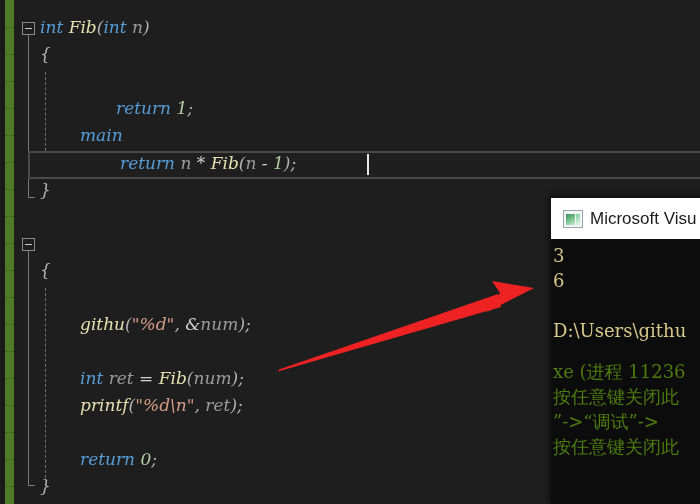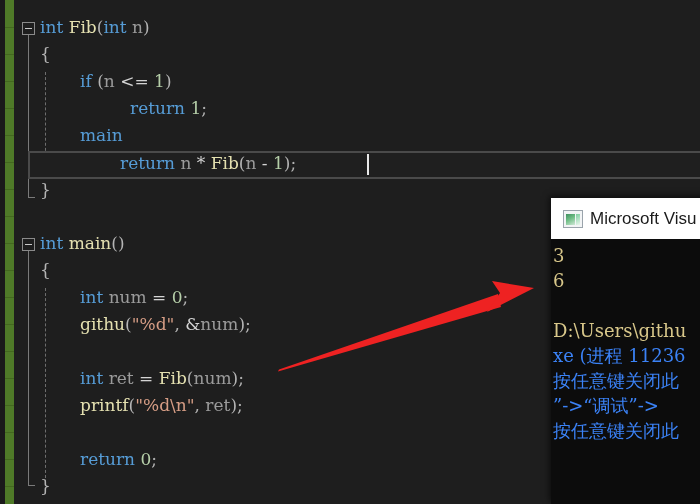--- a/index.html
+++ b/index.html
@@ -93,20 +93,21 @@
     font-size: 17px;
     line-height: 27px;
     white-space: pre;
   }
   .line {
     position: absolute;
     left: 40px;
     height: 27px;
     line-height: 27px;
     white-space: pre;
+    font-style: italic;
   }
 
   
   .kw    { color: #569cd6; }
   .fn    { color: #e4e0b0; }
   .plain { color: #d4d4d4; }
   .ident { color: #9b9b9b; }
   .punc  { color: #b4b4b4; }
   .num   { color: #b5cea8; }
   .str   { color: #d69d85; }
@@ -187,21 +188,22 @@
   .con-line {
     position: absolute;
     left: 2px;
     color: #d8c78a;
     font-family: "DejaVu Serif", serif;
     font-size: 18px;
     line-height: 25px;
     white-space: pre;
   }
   .con-line.cjk {
-    color: #3b82f6;
+    color: #4d7c0f;
+    margin-top: 16px;
   }
 
   
   #arrow-layer {
     position: absolute;
     left: 0; top: 0;
     width: 700px; height: 504px;
     pointer-events: none;
   }
 </style>
@@ -247,35 +249,32 @@
   <div class="indent-guide" style="left:45px; top:288px; height:190px;"></div>
 
   <div class="current-line" style="top:151px;"></div>
 
   <div class="code">
 
     <div class="line" style="top:14px; left:40px;"><span class="kw">int</span><span class="plain"> </span><span class="fn">Fib</span><span class="punc">(</span><span class="kw">int</span><span class="plain"> </span><span class="ident">n</span><span class="punc">)</span></div>
 
     <div class="line" style="top:41px; left:40px;"><span class="punc">{</span></div>
 
-    <div class="line" style="top:68px; left:80px;"><span class="kw">if</span><span class="plain"> </span><span class="punc">(</span><span class="ident">n</span><span class="plain"> </span><span class="op">&lt;=</span><span class="plain"> </span><span class="num">1</span><span class="punc">)</span></div>
-
-    <div class="line" style="top:95px; left:130px;"><span class="kw">return</span><span class="plain"> </span><span class="num">1</span><span class="punc">;</span></div>
+
+    <div class="line" style="top:95px; left:116px;"><span class="kw">return</span><span class="plain"> </span><span class="num">1</span><span class="punc">;</span></div>
 
     <div class="line" style="top:122px; left:80px;"><span class="kw">main</span></div>
 
     <div class="line" style="top:150px; left:120px;"><span class="kw">return</span><span class="plain"> </span><span class="ident">n</span><span class="plain"> </span><span class="op">*</span><span class="plain"> </span><span class="fn">Fib</span><span class="punc">(</span><span class="ident">n</span><span class="plain"> </span><span class="op">-</span><span class="plain"> </span><span class="num">1</span><span class="punc">);</span></div>
 
     <div class="line" style="top:177px; left:40px;"><span class="punc">}</span></div>
 
-    <div class="line" style="top:230px; left:40px;"><span class="kw">int</span><span class="plain"> </span><span class="fn">main</span><span class="punc">()</span></div>
 
     <div class="line" style="top:257px; left:40px;"><span class="punc">{</span></div>
 
-    <div class="line" style="top:284px; left:80px;"><span class="kw">int</span><span class="plain"> </span><span class="ident">num</span><span class="plain"> </span><span class="op">=</span><span class="plain"> </span><span class="num">0</span><span class="punc">;</span></div>
 
     <div class="line" style="top:311px; left:80px;"><span class="fn">githu</span><span class="punc">(</span><span class="str">"%d"</span><span class="punc">,</span><span class="plain"> </span><span class="op">&amp;</span><span class="ident">num</span><span class="punc">);</span></div>
 
     <div class="line" style="top:365px; left:80px;"><span class="kw">int</span><span class="plain"> </span><span class="ident">ret</span><span class="plain"> </span><span class="op">=</span><span class="plain"> </span><span class="fn">Fib</span><span class="punc">(</span><span class="ident">num</span><span class="punc">);</span></div>
 
     <div class="line" style="top:392px; left:80px;"><span class="fn">printf</span><span class="punc">(</span><span class="str">"%d\n"</span><span class="punc">,</span><span class="plain"> </span><span class="ident">ret</span><span class="punc">);</span></div>
 
     <div class="line" style="top:446px; left:80px;"><span class="kw">return</span><span class="plain"> </span><span class="num">0</span><span class="punc">;</span></div>
 
     <div class="line" style="top:473px; left:40px;"><span class="punc">}</span></div>

